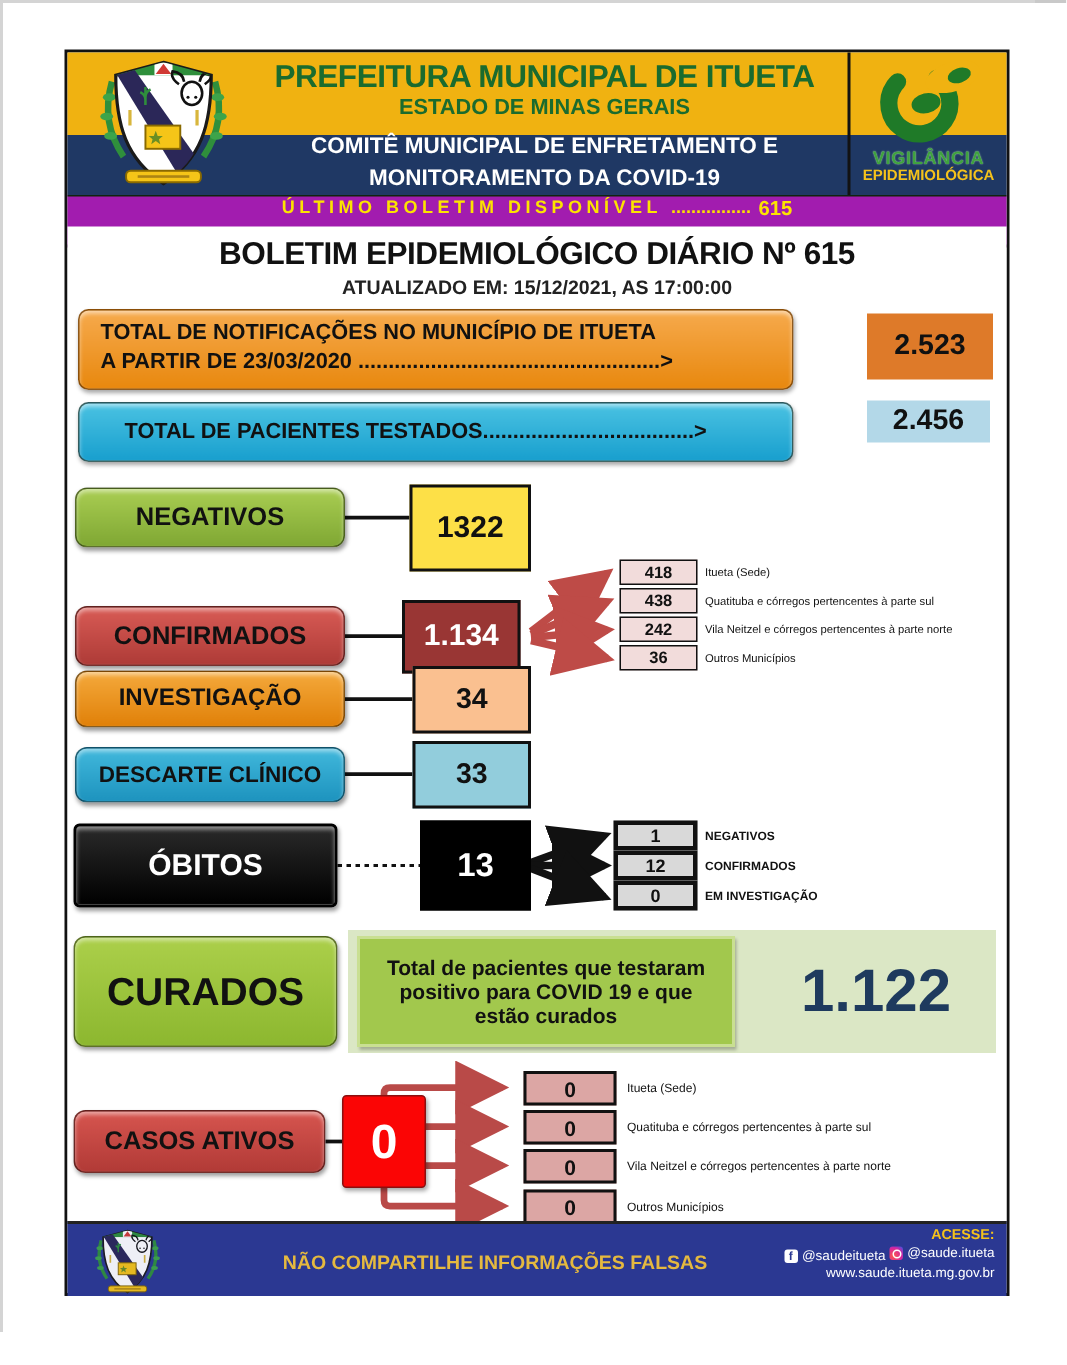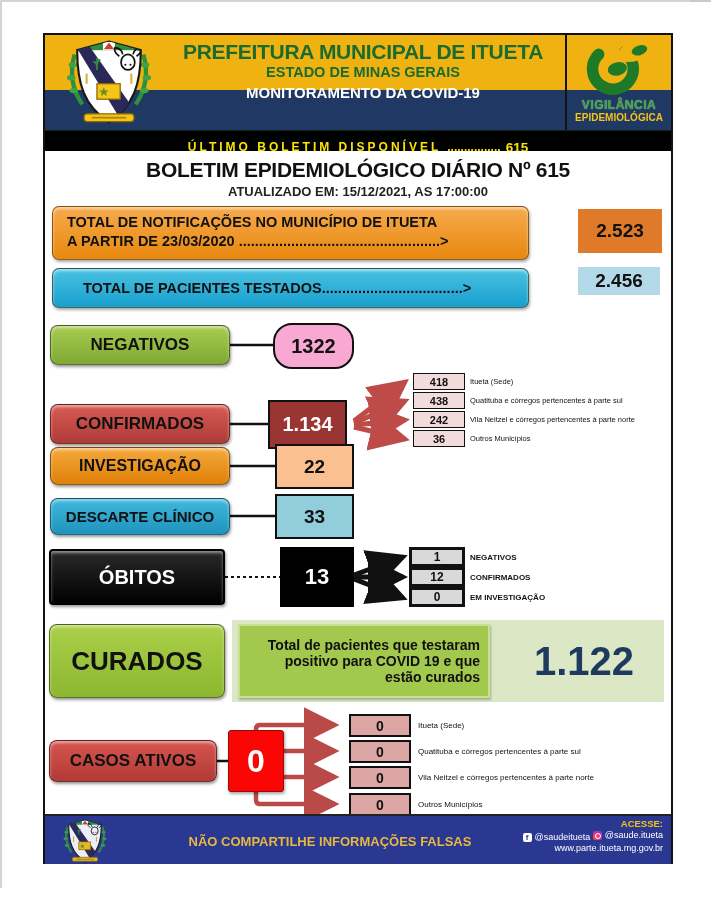--- a/index.html
+++ b/index.html
@@ -9,23 +9,23 @@
   .edge-right  { position:absolute; left:701; top:9; width:2px; height:888px; background:#d4d4d4; }
   .edge-bottom { position:absolute; left:0; top:895; width:690px; height:2px; background:#d4d4d4; }
 
   .frame { position:absolute; left:43px; top:33px; width:630px; height:831px;
            border:2px solid #121212; background:#fff; }
 
   
   .header { position:relative; width:100%; height:116px; }
   .band-yellow { position:absolute; left:0; top:0; width:100%; height:55px; background:#F0B211; }
   .band-navy   { position:absolute; left:0; top:55px; width:100%; height:40px; background:#1F3864; }
-  .band-green  { position:absolute; left:0; top:95px; width:100%; height:35px; background:#000000;
+  .band-green  { position:absolute; left:0; top:95px; width:100%; height:35px; background:#a21caf;
                  border-top:1px solid #10240f; border-bottom:2px solid #1a1a1a;
-                 display:flex; align-items:center; justify-content:center; }
+                 display:flex; align-items:flex-start; justify-content:center; }
   .lb-label { color:#FCE300; font-weight:bold; font-size:12px; letter-spacing:3px; }
   .lb-dots  { color:#FCE300; font-weight:bold; font-size:12px; margin-left:6px; }
   .lb-num   { color:#FCE300; font-weight:bold; font-size:13.5px; margin-left:5px; }
 
   .hdr-center { position:absolute; left:118px; top:0; width:400px; height:95px; text-align:center; }
   .hdr-t1 { margin-top:5px; font-size:21px; font-weight:bold; color:#1A6B2E; letter-spacing:-0.3px; }
   .hdr-t2 { font-size:14.5px; font-weight:bold; color:#1A6B2E; }
   .hdr-c1 { margin-top:9px; font-size:15px; font-weight:bold; color:#fff; }
   .hdr-c2 { margin-top:4px; font-size:15px; font-weight:bold; color:#fff; }
 
@@ -66,21 +66,21 @@
   .b-conf { left:5px; top:253px; width:180px; height:40px; background:linear-gradient(#D85B55,#AE3B37); font-size:17px; }
   .b-inv  { left:5px; top:296px; width:180px; height:38px; background:linear-gradient(#F4A93C,#E08008); font-size:16px; }
   .b-desc { left:5px; top:347px; width:180px; height:37px; background:linear-gradient(#41B8DC,#1D93BE); font-size:15px; }
   .b-obi  { left:4px; top:398px; width:176px; height:56px; background:linear-gradient(#2a2a2a,#000);
             color:#fff; font-size:20px; border:2px solid #000; border-radius:4px; }
   .b-cur  { left:4px; top:473px; width:176px; height:74px; background:linear-gradient(#ABCF4A,#8CB72F); font-size:26px; }
   .b-caso { left:4px; top:589px; width:168px; height:42px; background:linear-gradient(#D6554F,#B13A36); font-size:17px; }
 
   .numbox { position:absolute; border:2px solid #111; display:flex; align-items:center; justify-content:center;
             font-weight:bold; color:#111; }
-  .n-neg  { left:228px; top:172px; width:81px; height:46px; background:#f9a8d4; font-size:20px;border-radius:19px; }
+  .n-neg  { left:228px; top:172px; width:81px; height:58px; background:#fde047; font-size:20px; }
   .n-conf { left:223px; top:249px; width:79px; height:49px; background:#993634; color:#fff; font-size:20px; }
   .n-inv  { left:230px; top:293px; width:79px; height:45px; background:#FAC090; font-size:19px; }
   .n-desc { left:230px; top:343px; width:79px; height:45px; background:#92CDDC; font-size:19px; }
   .n-obi  { left:235px; top:396px; width:74px; height:60px; background:#000; color:#fff; font-size:22px; border:2px solid #000; }
   .n-caso { left:183px; top:579px; width:56px; height:62px; background:#FB0505; color:#fff; font-size:32px;
             border:1px solid #8d0f0f; border-radius:3px; box-shadow:1px 2px 3px rgba(0,0,0,.35); }
 
   .minirow { position:absolute; display:flex; align-items:center; }
   .mini-pink { width:52px; height:17px; background:#F2DCDB; border:1.5px solid #111;
                display:flex; align-items:center; justify-content:center; font-weight:bold; font-size:11px; color:#111; }
@@ -88,21 +88,21 @@
   .mini-gray { width:56px; height:20px; background:#D9D9D9; border:3px solid #111;
                display:flex; align-items:center; justify-content:center; font-weight:bold; font-size:12px; color:#111; }
   .mini-lbl2 { font-size:8px; color:#111; padding-left:5px; white-space:nowrap; font-weight:bold; }
   .mini-rose { width:62px; height:23px; background:#DCA6A4; border:2px solid #111;
                display:flex; align-items:center; justify-content:center; font-weight:bold; font-size:14px; color:#111; }
   .mini-lbl3 { font-size:8px; color:#111; padding-left:7px; white-space:nowrap; }
 
   .cur-strip { position:absolute; left:187px; top:469px; width:432px; height:82px; background:#DBE7C5; }
   .cur-box { position:absolute; left:193px; top:473px; width:252px; height:74px; background:#A2C84D;
              border:2px solid #C9DF92; box-shadow:1px 2px 2px rgba(0,0,0,.25);
-             display:flex; align-items:center; justify-content:center; text-align:right;
+             display:flex; align-items:center; justify-content:center; text-align:center;
              font-size:14px; font-weight:bold; color:#111; padding:0 8px; }
   .cur-val { position:absolute; left:445px; top:469px; width:188px; height:82px;
              display:flex; align-items:center; justify-content:center;
              font-size:40px; font-weight:bold; color:#1E3A5E; }
 
   .overlay { position:absolute; left:0; top:0; width:626px; height:663px; pointer-events:none; }
 
   
   .footer { position:relative; width:100%; height:50px; background:#2B3892; border-top:2px solid #222; }
   .coa-foot { position:absolute; left:14px; top:3px; width:52px; height:44px; opacity:.92; }
@@ -174,20 +174,21 @@
       <div class="band-yellow"></div>
       <div class="band-navy"></div>
 
       <svg class="coa-main">
           <use href="#coa"></use>
         </svg>
 
       <div class="hdr-center">
         <div class="hdr-t1">PREFEITURA MUNICIPAL DE ITUETA</div>
         <div class="hdr-t2">ESTADO DE MINAS GERAIS</div>
+        <div class="hdr-c1">COMITÊ MUNICIPAL DE ENFRETAMENTO E</div>
         <div class="hdr-c2">MONITORAMENTO DA COVID-19</div>
       </div>
 
       <div class="hdr-right">
         <svg style="position:absolute;left:8px;top:2px;width:90px;height:62px">
             <use href="#viglogo"></use>
           </svg>
         <div class="vig-t1">VIGILÂNCIA</div>
         <div class="vig-t2">EPIDEMIOLÓGICA</div>
       </div>
@@ -267,21 +268,21 @@
       <div class="minirow" style="left:368px; top:260px">
         <div class="mini-pink">242</div>
         <div class="mini-lbl">Vila Neitzel e córregos pertencentes à parte norte</div>
       </div>
       <div class="minirow" style="left:368px; top:279px">
         <div class="mini-pink">36</div>
         <div class="mini-lbl">Outros Municípios</div>
       </div>
 
       <div class="btn3d b-inv">INVESTIGAÇÃO</div>
-      <div class="numbox n-inv">22</div>
+      <div class="numbox n-inv">34</div>
 
       <div class="btn3d b-desc">DESCARTE CLÍNICO</div>
       <div class="numbox n-desc">33</div>
 
       <div class="btn3d b-obi">ÓBITOS</div>
       <div class="numbox n-obi">13</div>
       <div class="minirow" style="left:364px; top:396px">
         <div class="mini-gray">1</div>
         <div class="mini-lbl2">NEGATIVOS</div>
       </div>
@@ -327,18 +328,18 @@
       <div class="foot-right">
         <div class="foot-access">ACESSE:</div>
         <div class="soc">
           <span class="fb-ic">f</span>
           <span>@saudeitueta</span>
         </div>
         <div class="soc">
           <span class="ig-ic"></span>
           <span>@saude.itueta</span>
         </div>
-        <div>www.parte.itueta.mg.gov.br</div>
+        <div>www.saude.itueta.mg.gov.br</div>
       </div>
     </div>
 
   </div>
 </div>
 
 </body></html>

